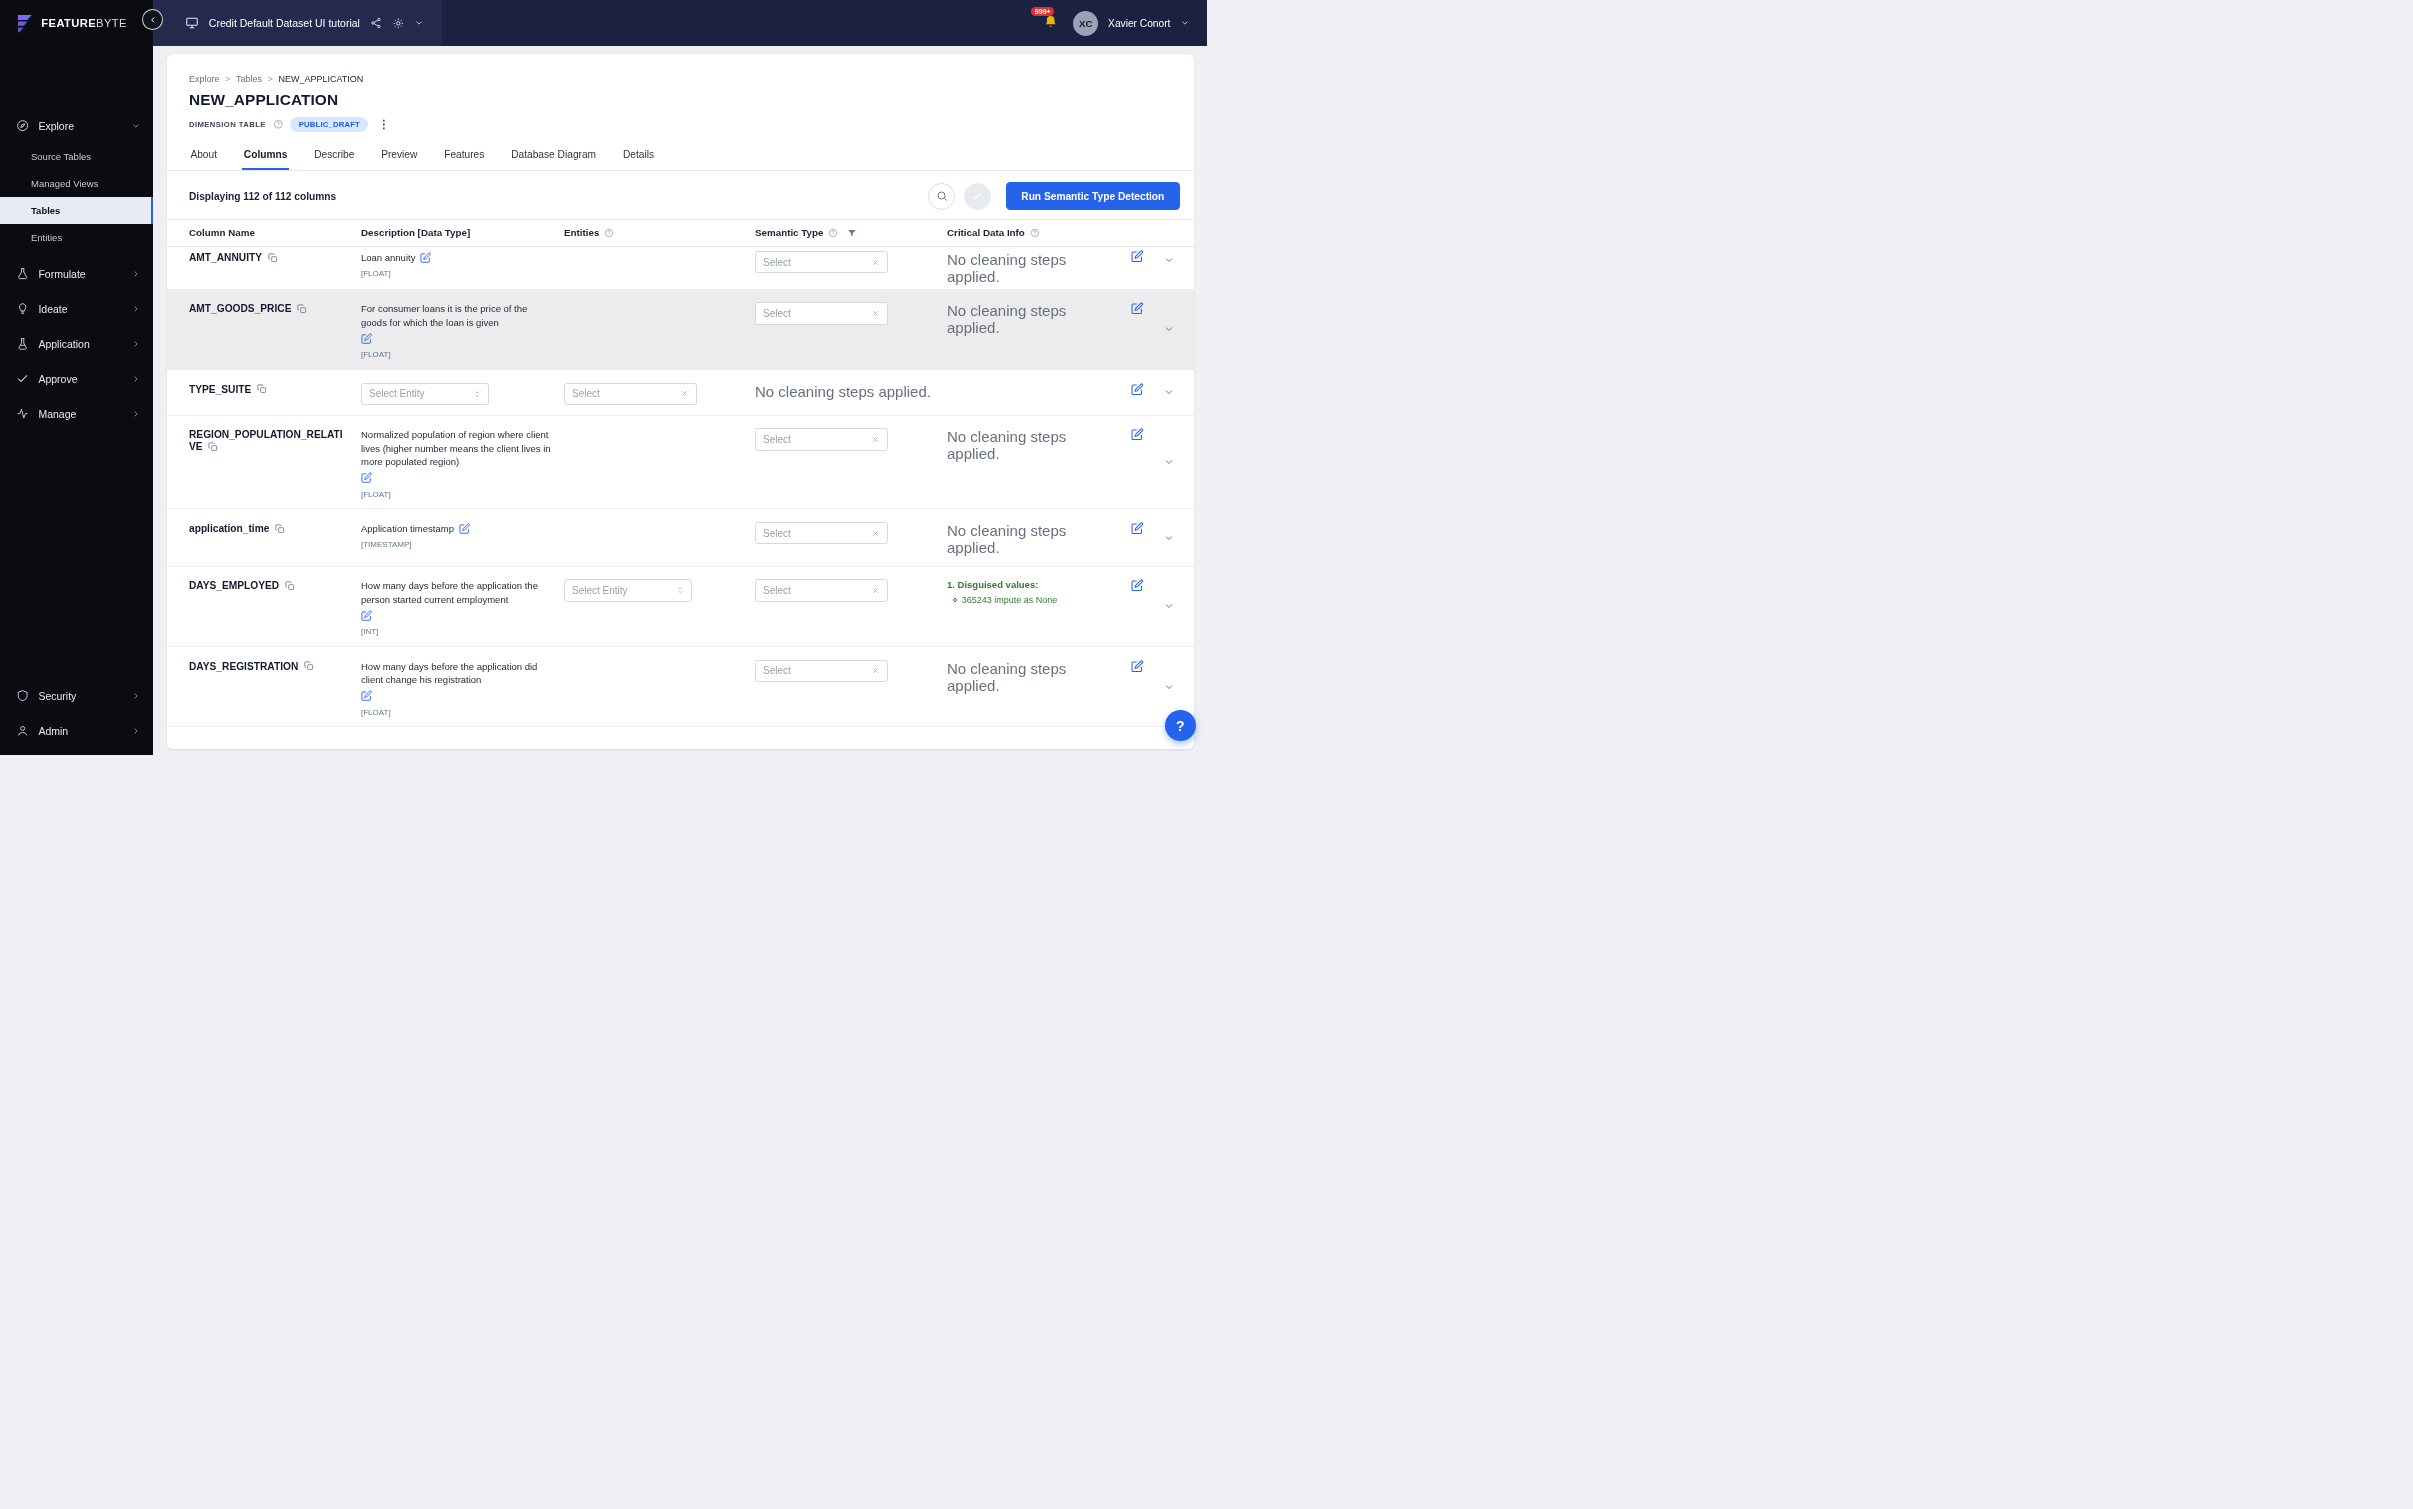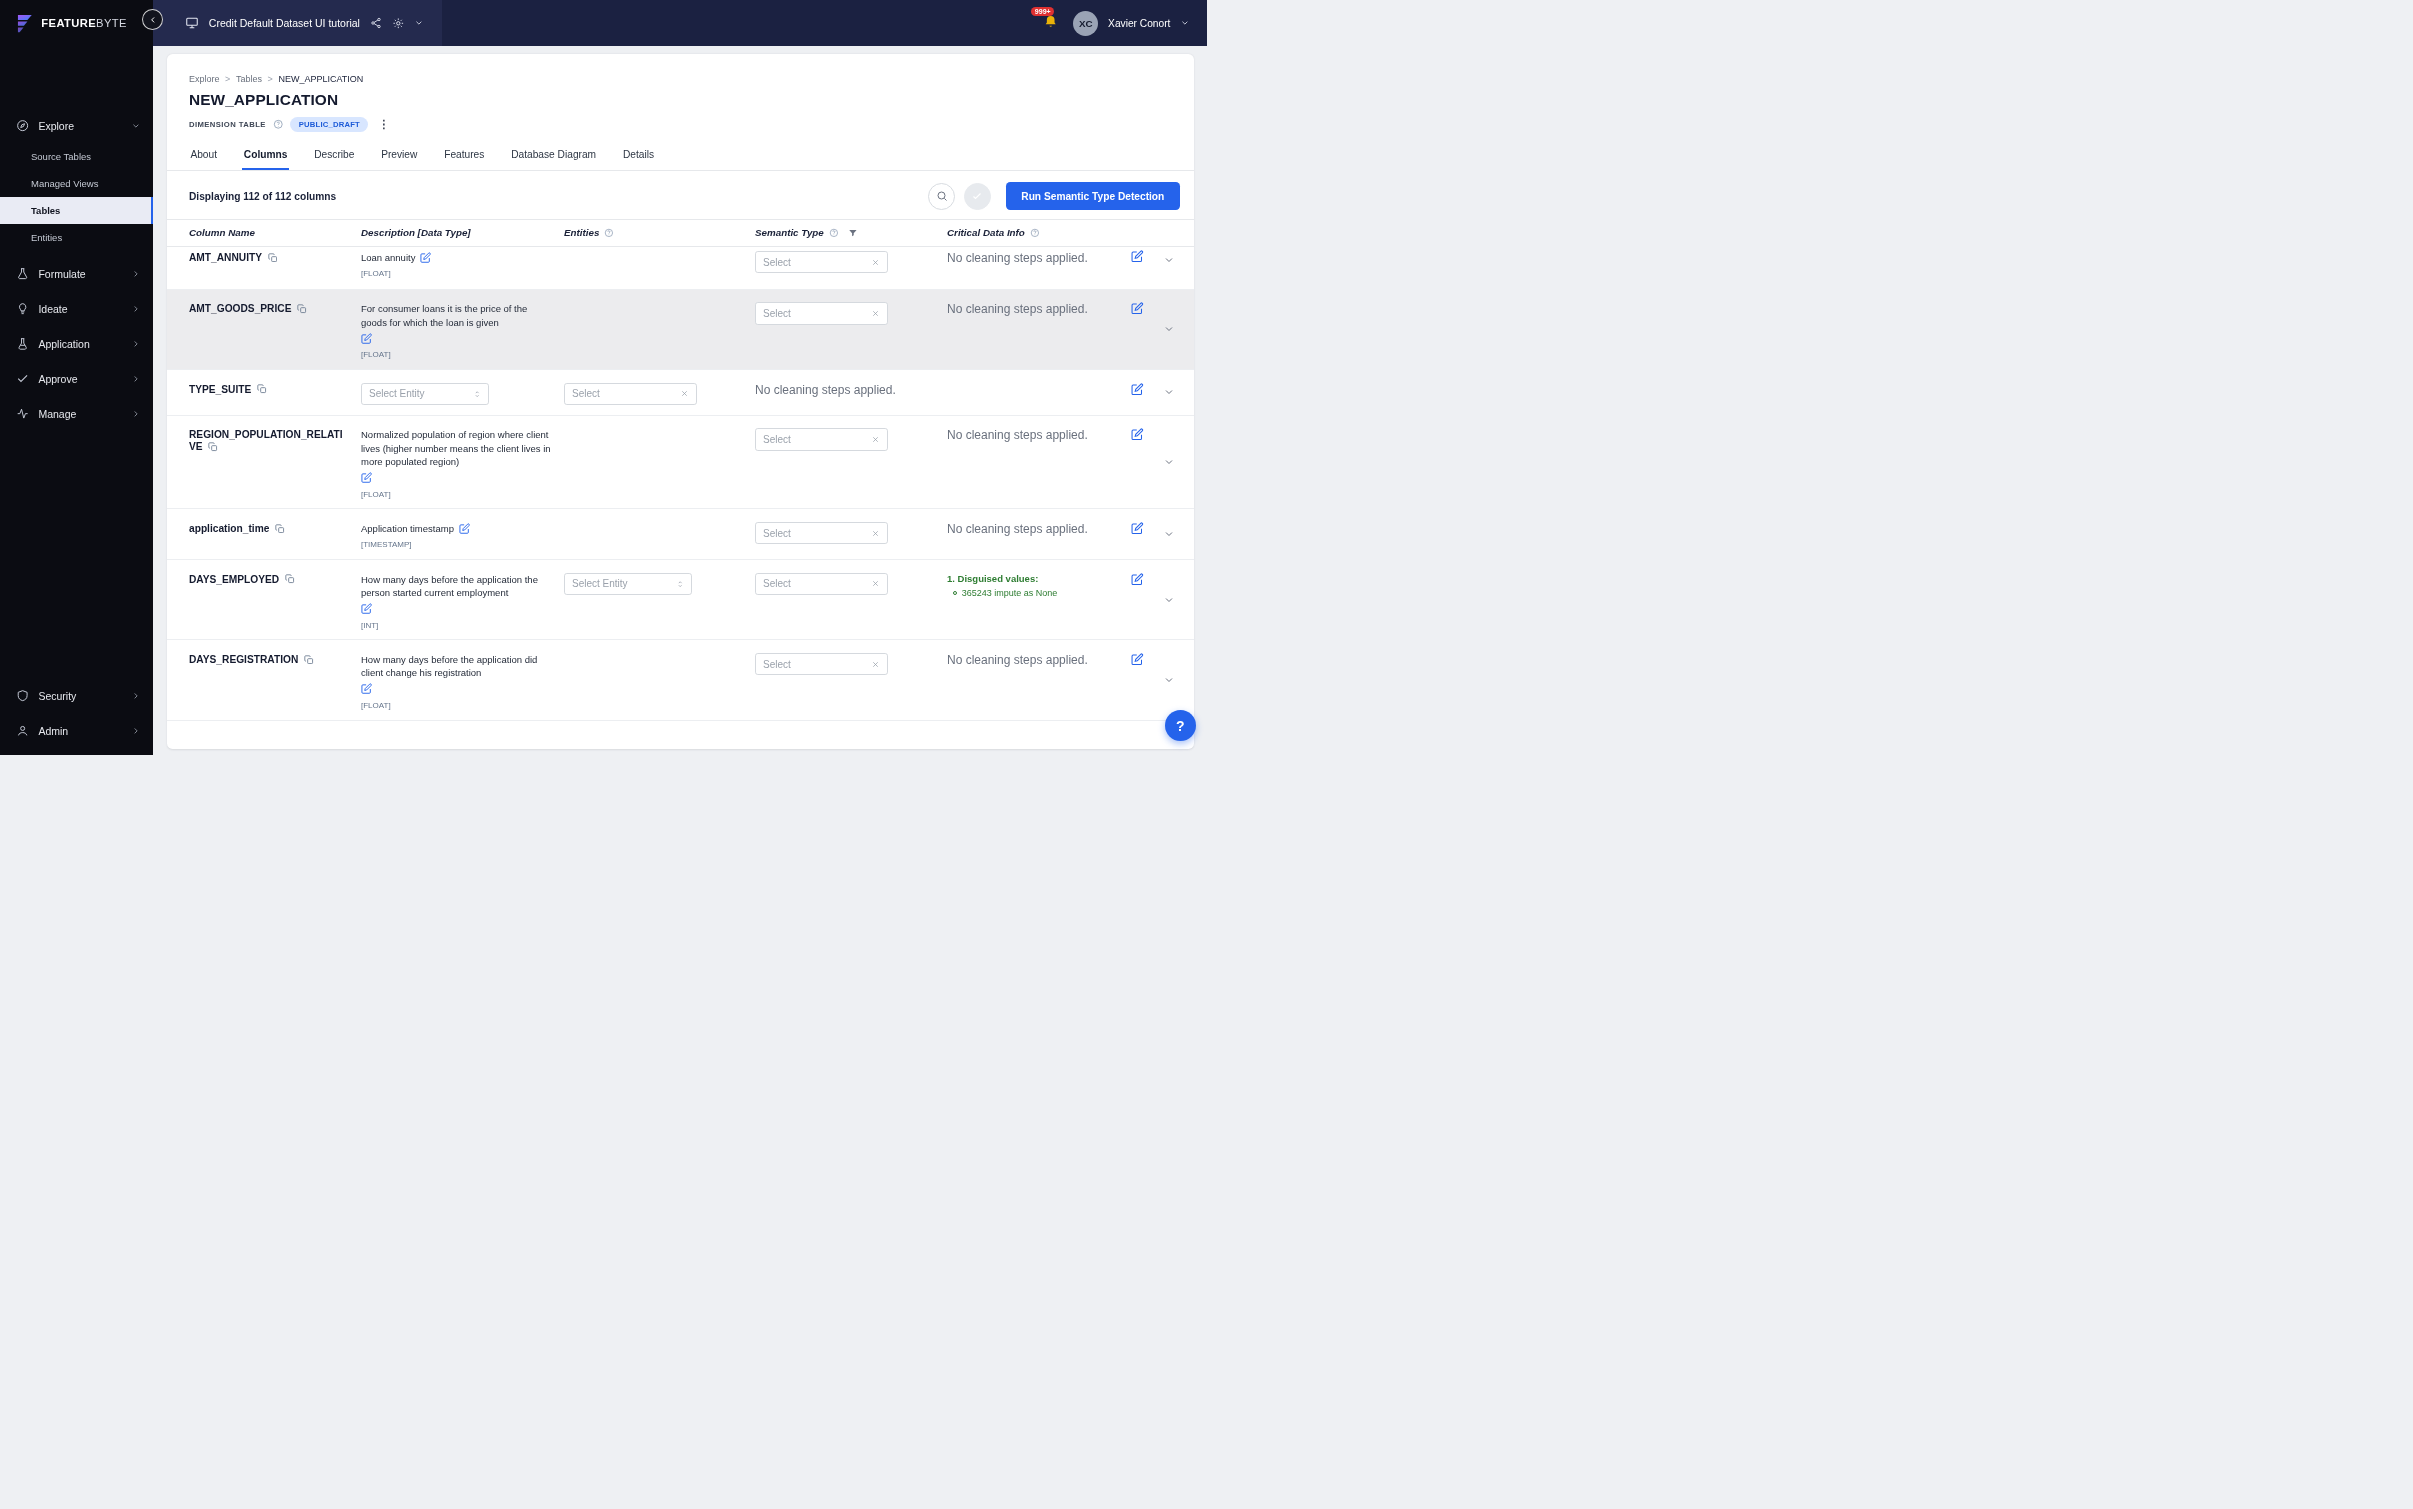--- a/index.html
+++ b/index.html
@@ -59,37 +59,37 @@
   .toolbar { margin-top:11.2px; margin-bottom:8.4px; display:flex; align-items:center; justify-content:space-between; }
   .summary { font-size:10.2px; font-weight:700; color:#1a2138; }
   .toolbar-right { display:flex; align-items:center; gap:8.4px; }
   .circle-btn { width:27px; height:27px; border-radius:50%; background:#fff; border:0.7px solid #d8dce1; display:flex; align-items:center; justify-content:center; cursor:pointer; }
   .circle-btn.disabled { background:#e7eaee; border-color:#e7eaee; cursor:default; }
   .primary-btn { margin-left:7px; height:28px; background:#2563eb; color:#fff; border:none; border-radius:4.2px; font-size:10.2px; font-weight:600; padding:0 15.4px; cursor:pointer; font-family:Liberation Sans, sans-serif; }
 
   
   .thead, .trow { display:grid; grid-template-columns:172px 203px 191px 192px 182px 1fr; padding-left:22px; }
   .thead { height:28px; align-items:center; border-top:0.7px solid #e6e8eb; border-bottom:0.7px solid #e6e8eb; }
-  .th { font-size:9.8px; font-weight:700; color:#1a2138; display:flex; align-items:center; gap:4.9px;font-style:italic; }
+  .th { font-size:9.8px; font-weight:700; color:#1a2138; display:flex; align-items:center; gap:4.9px; }
   .trow { position:relative; border-bottom:0.7px solid #eceef1; background:#fff; }
   .trow.highlighted { background:#ececee; }
   .cell { padding:12.6px 12.6px 9.8px 0; }
   .col-name { font-weight:700; font-size:10.2px; color:#141a2e; margin-right:5.6px; word-break:break-word; }
   .icon-copy { display:inline-block; vertical-align:-1.4px; cursor:pointer; }
   .desc-text { font-size:9.5px; color:#252c3a; line-height:1.42; }
   .icon-edit-desc { color:#2563eb; cursor:pointer; }
   .icon-edit-desc.inline { display:inline-block; vertical-align:-2.1px; margin-left:4.9px; }
   .icon-edit-desc.block { display:block; margin-top:3.5px; }
   .dtype { margin-top:4.2px; font-size:8px; color:#64748b; }
   .select-box { height:22.4px; border:0.7px solid #d5d9de; border-radius:2.8px; background:#fff; display:flex; align-items:center; justify-content:space-between; padding:0 7px; cursor:pointer; }
   .entity-select { width:128px;align-items:center; }
   .semantic-select { width:133px; }
   .select-box .ph { font-size:10px; color:#9aa1ab; }
   .select-box .side-icon { display:flex; color:#9aa1ab; }
-  .crit-text { font-size:12px; color:#69707d; }
+  .crit-text { font-size:15px; color:#69707d; }
   .crit-title { font-size:9.5px; font-weight:600; color:#2e7d32; }
   .crit-item { margin-top:4.2px; font-size:9px; color:#2e7d32; display:flex; align-items:center; gap:4.9px; padding-left:5.6px; }
   .crit-bullet { width:4.2px; height:4.2px; border:1px solid #2e7d32; border-radius:50%; flex:none; }
   .icon-edit-row { position:absolute; right:50px; top:12.6px; color:#2563eb; cursor:pointer; }
   .icon-chevron { position:absolute; right:19px; top:50%; transform:translateY(-50%); color:#6b7280; cursor:pointer; display:flex; }
   .trow.clipped { height:43px; overflow:hidden; }
   .trow.clipped .cell { padding-top:4.2px; }
   .trow.clipped .icon-edit-row { top:3.5px; }
   .trow.clipped .icon-chevron { top:7.7px; transform:none; }
 

